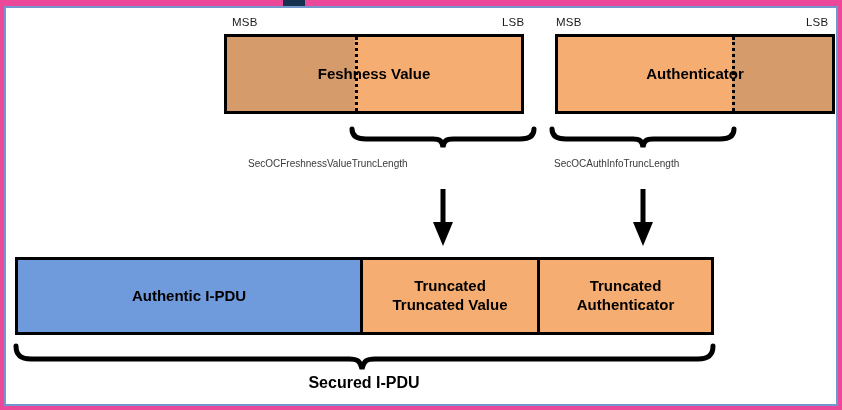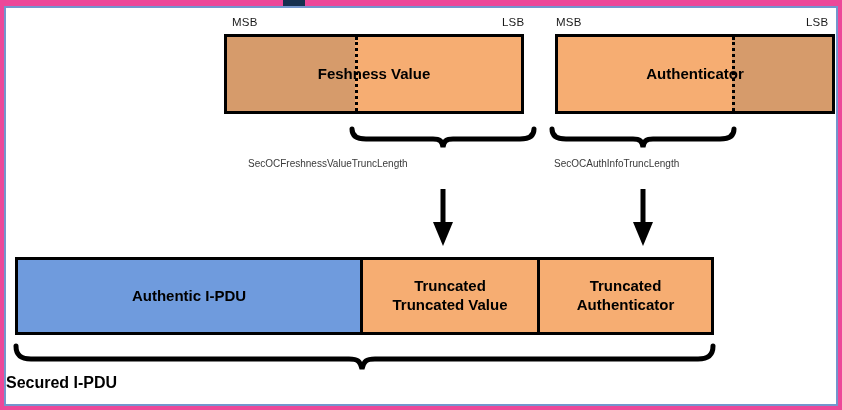--- a/index.html
+++ b/index.html
@@ -95,20 +95,21 @@
   .param{
     position:absolute;
     font-size:10px;
     white-space:nowrap;
     color:#3a3a3a;
     font-family:"Liberation Sans", sans-serif;
   }
 
   #secured-label{
     position:absolute;left:0px;top:366px;width:716px;
+    text-align:center;
     font-size:16px;font-weight:bold;color:#000;
     font-family:"Liberation Sans", sans-serif;
   }
 </style>
 </head>
 <body>
 
 <div id="stage">
 
   <div class="top-sliver"></div>

